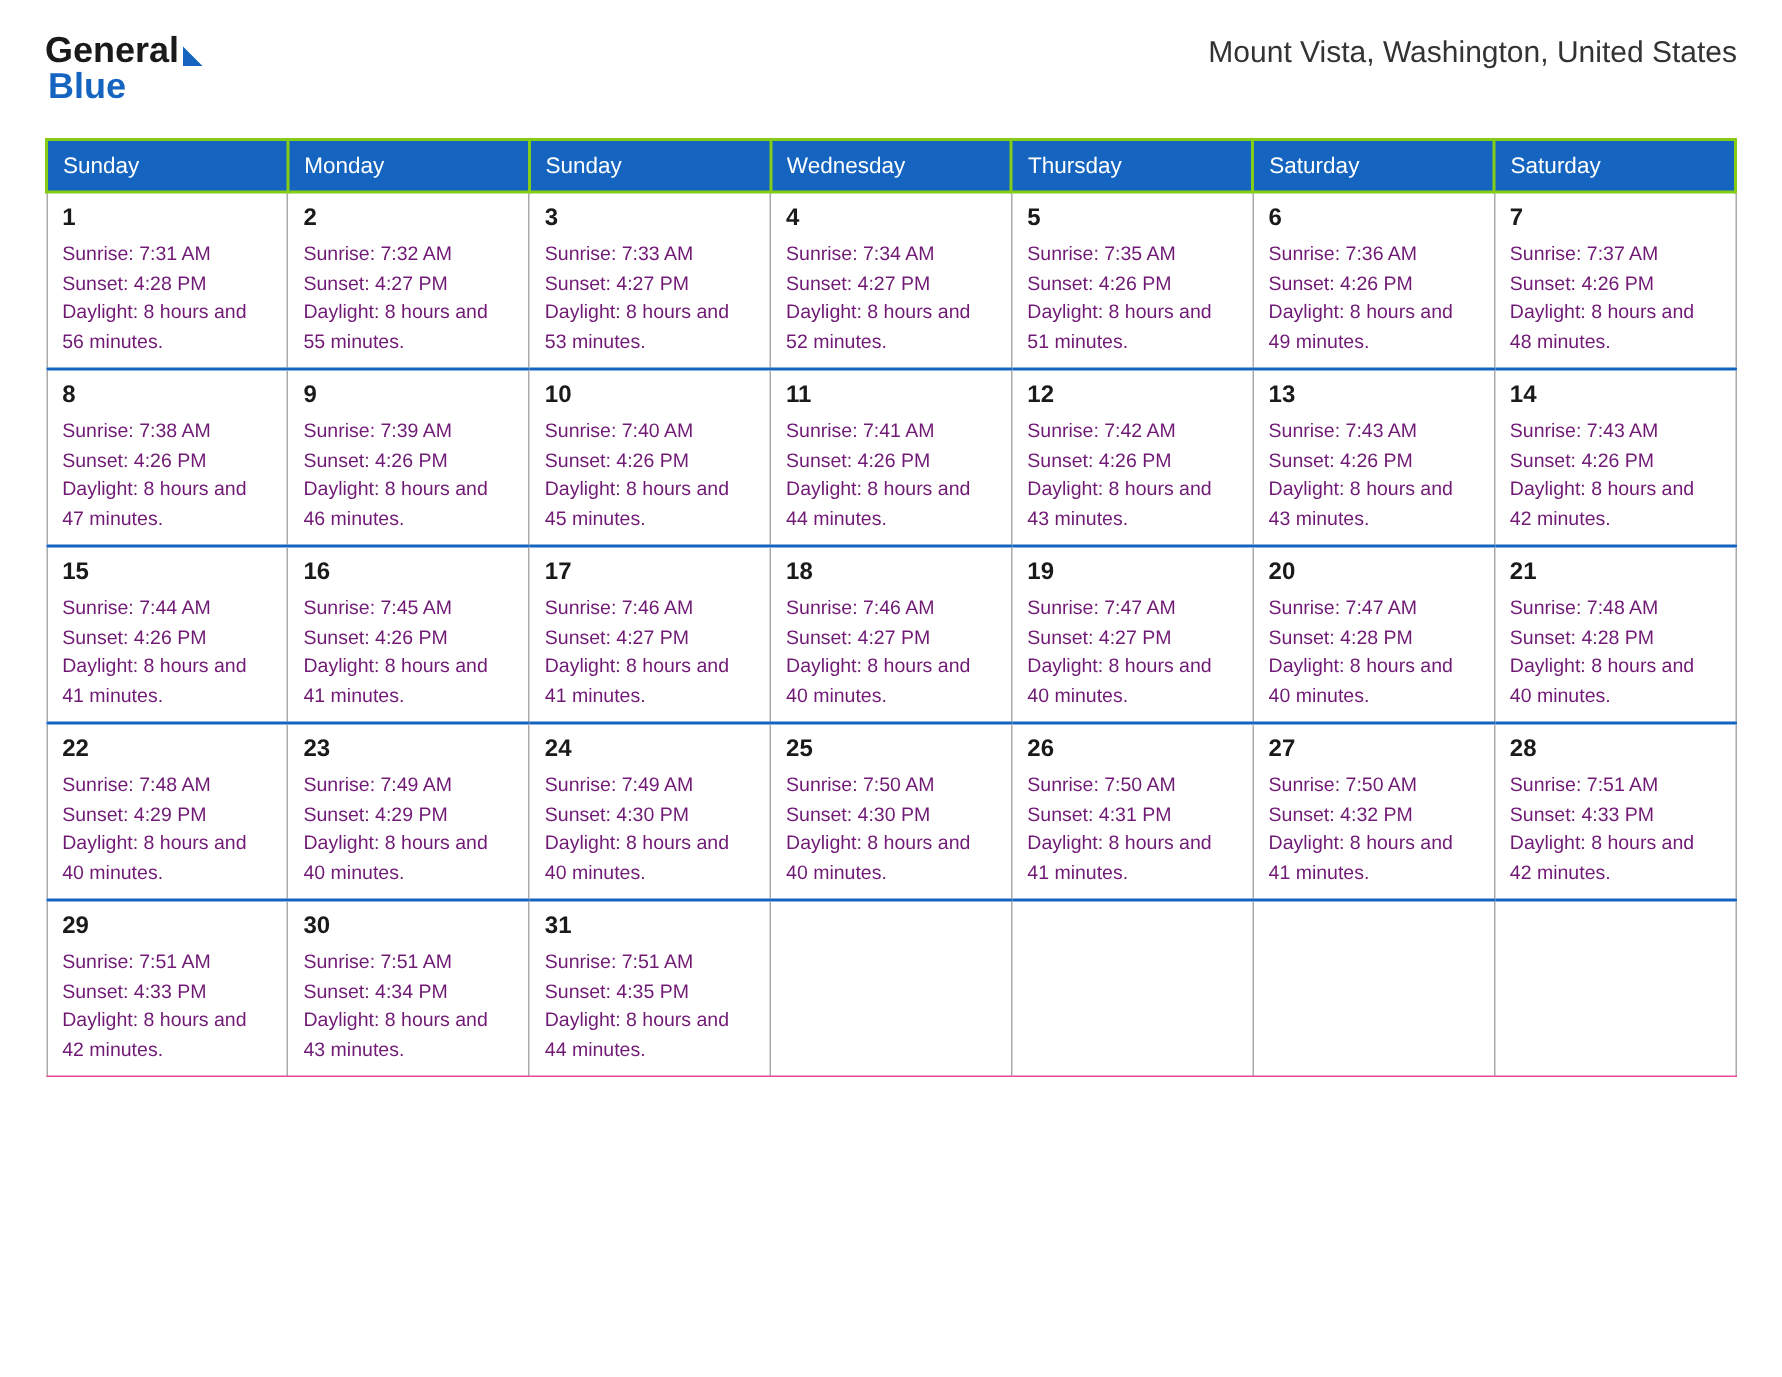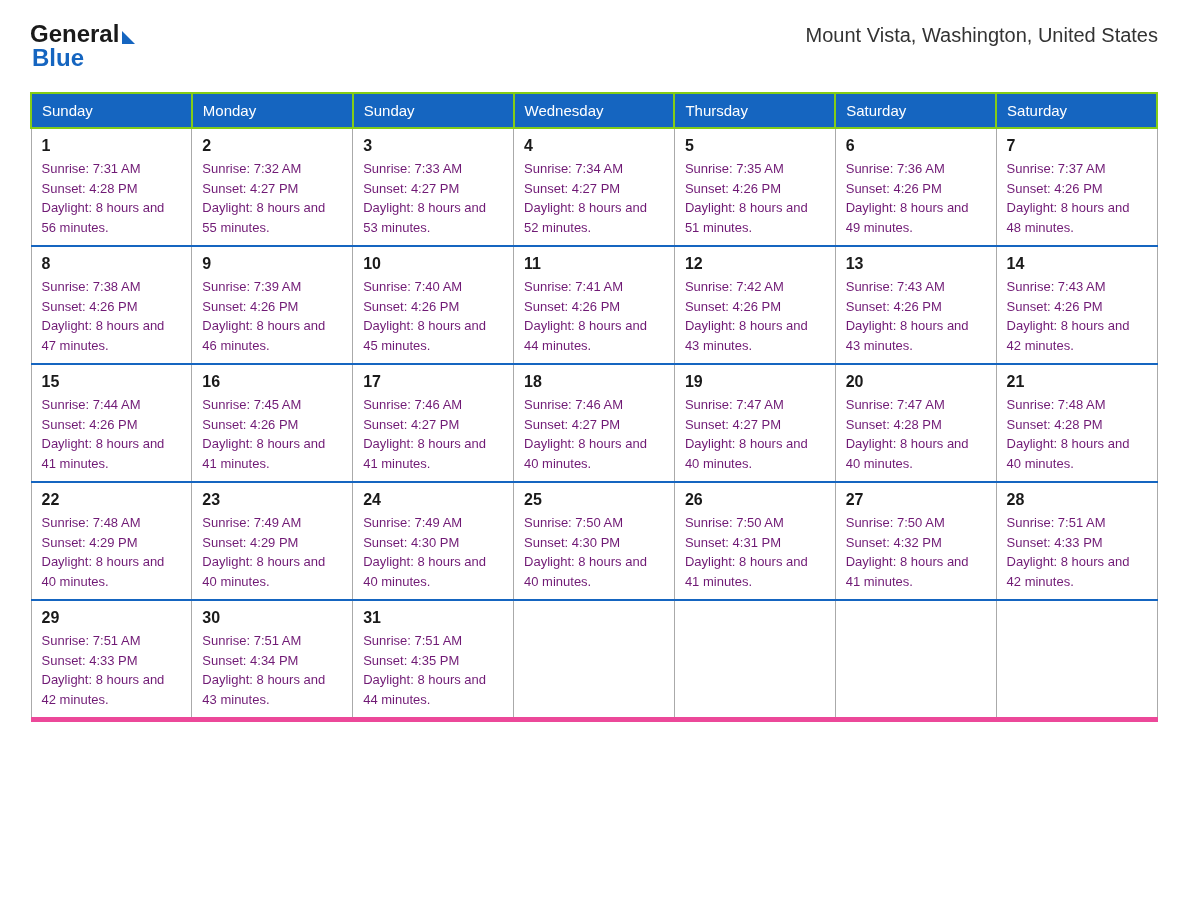--- a/index.html
+++ b/index.html
@@ -45,21 +45,21 @@
       border: 2px solid #84cc16;
     }
     .calendar td {
       border: 1px solid #aaa;
       vertical-align: top;
       padding: 8px 10px;
       width: calc(100% / 7);
       min-height: 100px;
     }
     .calendar tr:last-child td {
-      border-bottom: 5px solid #ec4899;
+      border-bottom: 1px solid #ec4899;
     }
     .day-number {
       font-size: 16px;
       font-weight: bold;
       color: #1a1a1a;
       margin-bottom: 4px;
     }
     .day-info {
       font-size: 13px;
       color: #701a75;

